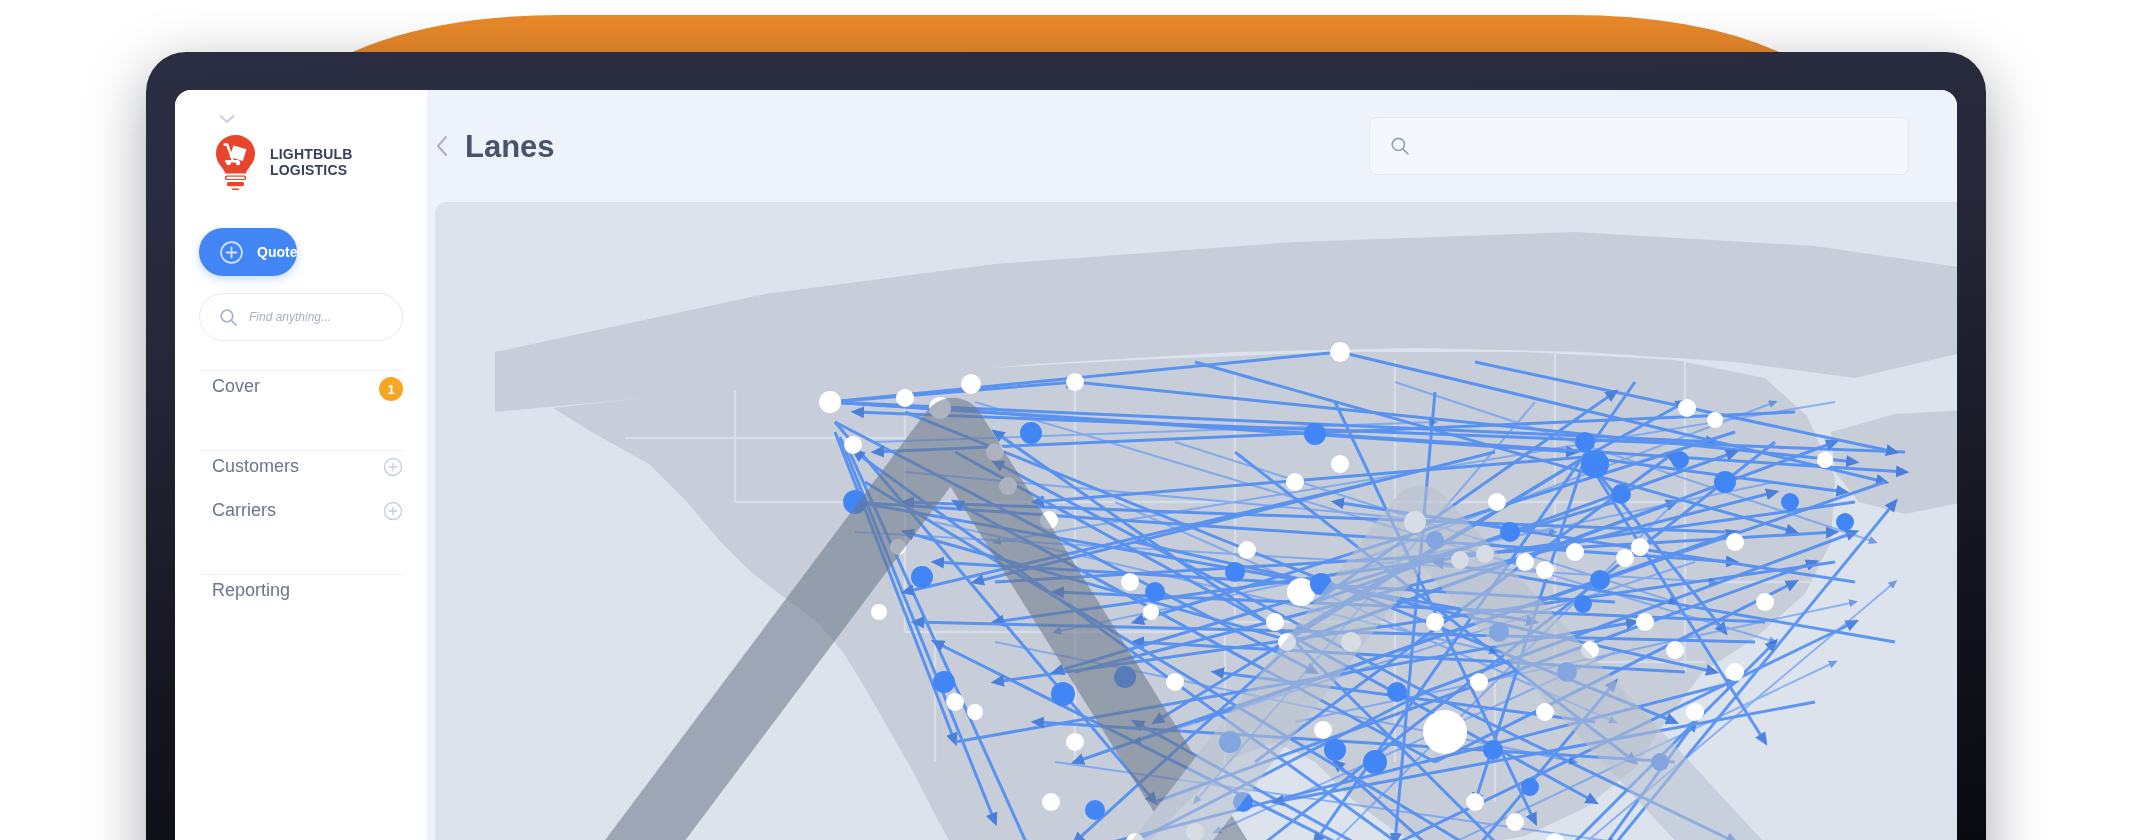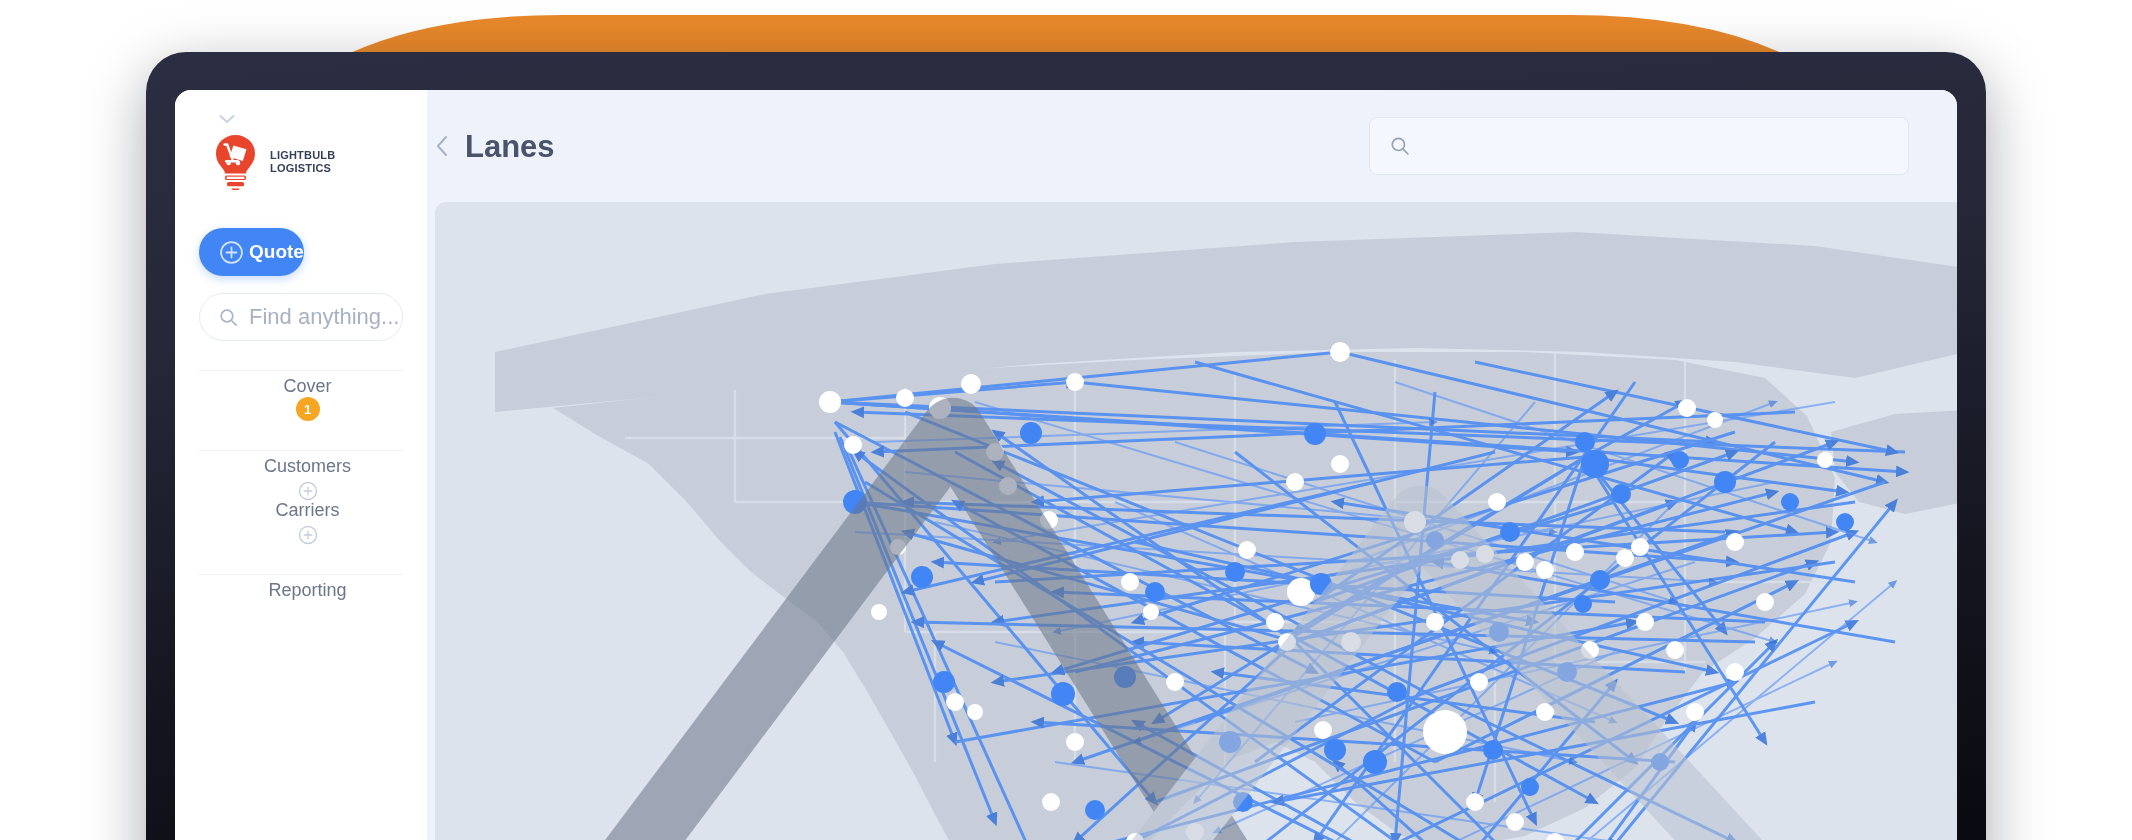--- a/index.html
+++ b/index.html
@@ -48,68 +48,67 @@
     width: 16px; height: 10px;
     color: #c9d2e3;
   }
   .brand {
     display: flex; align-items: center; gap: 11px;
     padding: 44px 0 0 37px;
   }
   .brand-mark { width: 47px; height: 56px; flex: 0 0 auto; }
   .brand-text {
     font-weight: bold;
-    font-size: 11px;
+    font-size: 14px;
     line-height: 1.16;
     letter-spacing: .2px;
     color: #36405a;
   }
   .brand-text span { display: block; }
 
   .quote-btn {
-    display: flex; align-items: center; gap: 5px;
+    display: flex; align-items: center; gap: 13px;
     margin: 38px 24px 0 24px;
     height: 48px;
     border: none; border-radius: 24px;
     background: #4285f4;
     color: #ffffff;
     font-family: inherit;
-    font-size: 19px; font-weight: bold;
+    font-size: 14px; font-weight: bold;
     padding-left: 20px;
     cursor: pointer;
     box-shadow: 0 3px 10px rgba(66,133,244,.30);
   }
   .quote-btn .plus-ic { width: 25px; height: 25px; flex: 0 0 auto; opacity: .78; }
 
   .find-box {
     display: flex; align-items: center; gap: 11px;
     margin: 17px 24px 0 24px;
     height: 48px;
     border: 1.4px solid #e6eaf3; border-radius: 24px;
     background: #ffffff;
     padding-left: 19px;
     cursor: text;
   }
   .find-box .search-ic { width: 19px; height: 19px; flex: 0 0 auto; color: #aab4c6; }
   .find-input {
     border: none; outline: none; background: transparent;
-    font-family: inherit; font-size: 22px; color: #5b6679;
-    width: 100%; padding: 0;
+    font-family: inherit; font-size: 12px; color: #5b6679;
+    width: 100%; padding: 0; font-style: italic;
   }
   .find-input::placeholder { color: #a8b1c2; }
 
   .sb-divider { height: 1px; background: #eef1f7; margin: 29px 24px 0 24px; }
 
   .nav-group { padding: 6px 0 0 0; }
   .nav-item {
-    display: flex; align-items: center; justify-content: space-between;
+    display: flex; align-items: flex-start; justify-content: space-between;
     height: 44px;
     padding: 0 24px 0 37px;
     cursor: pointer;
-    flex-direction: column;
   }
   .nav-label { font-size: 18px; color: #6b7689; line-height: 1; }
   .badge {
     min-width: 24px; height: 24px; padding: 0 7px;
     border-radius: 12px; background: #f6a623;
     color: #ffffff; font-size: 13px; font-weight: bold;
     display: flex; align-items: center; justify-content: center;
   }
   .plus-circle { width: 20px; height: 20px; color: #c5cddb; flex: 0 0 auto; }
 

